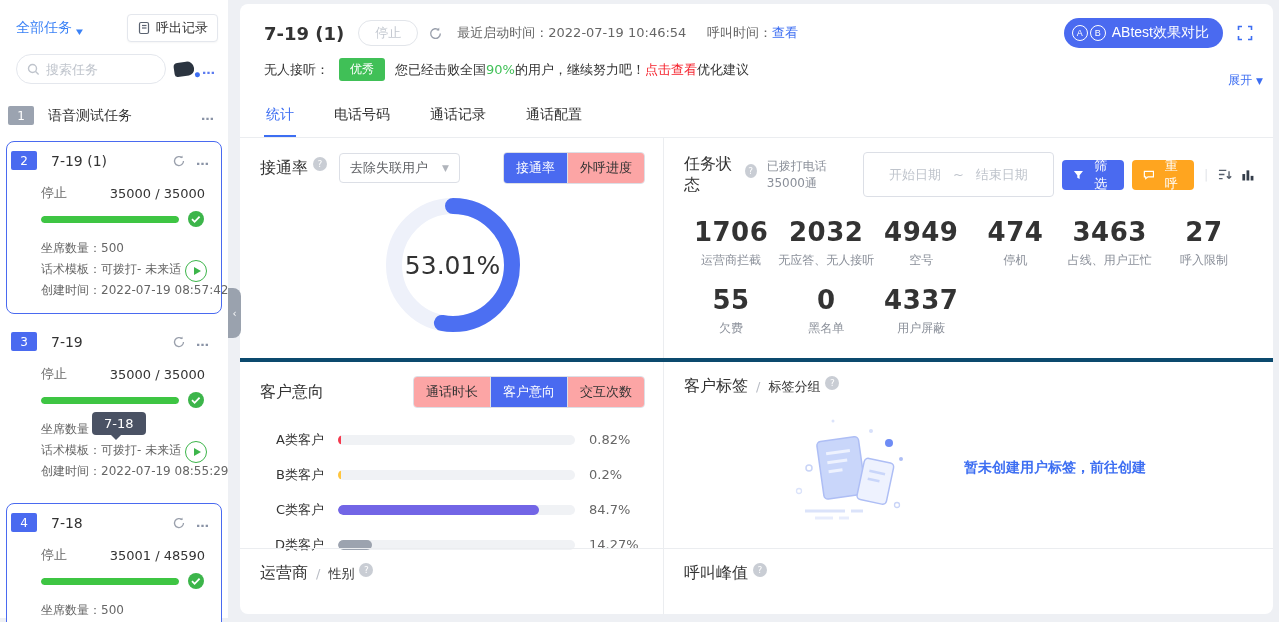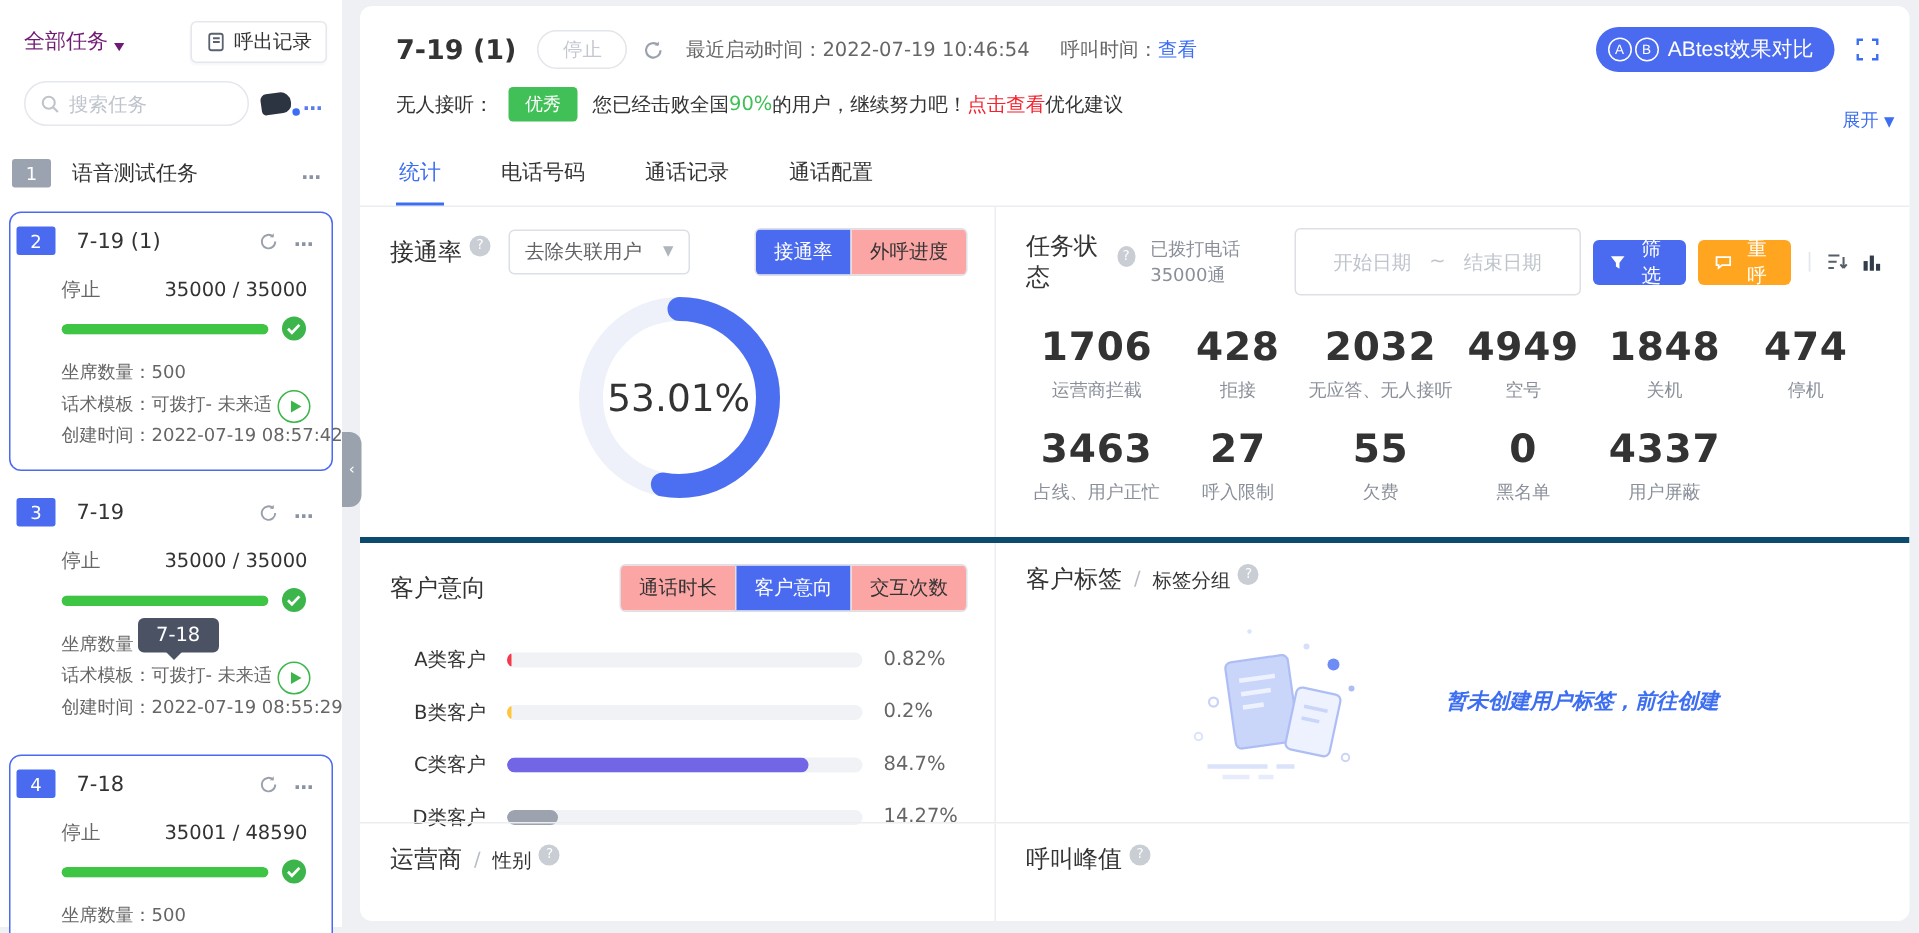--- a/index.html
+++ b/index.html
@@ -3,21 +3,21 @@
 <meta charset="utf-8">
 <style>
   * { margin:0; padding:0; box-sizing:border-box; }
   html,body { width:1279px; height:622px; overflow:hidden; background:#eef0f4;
     font-family:"DejaVu Sans","Liberation Sans",sans-serif; font-size:13px; color:#333; }
   .app { position:relative; width:1279px; height:622px; display:flex; }
 
   
   .sidebar { position:relative; width:228px; height:618px; background:#fff; flex:0 0 228px; padding:14px 0 0 0; }
   .sb-top { display:flex; align-items:center; justify-content:space-between; padding:0 10px 0 16px; }
-  .sb-filter { color:#701a75; font-size:14px; cursor:pointer; display:flex; align-items:flex-end; gap:4px; }
+  .sb-filter { color:#3b82f6; font-size:14px; cursor:pointer; display:flex; align-items:flex-end; gap:4px; }
   .caret { font-size:9px; transform:scale(1,.8); }
   .btn-callout { display:flex; align-items:center; gap:5px; border:1px solid #e4e7ed; background:#fff; border-radius:4px; height:28px; padding:0 9px; font-size:13px; color:#333; box-shadow:0 1px 2px rgba(0,0,0,.04); cursor:pointer; }
   .sb-search-row { display:flex; align-items:center; gap:8px; padding:12px 10px 10px 16px; }
   .search-box { flex:0 0 150px; display:flex; align-items:center; gap:6px; border:1px solid #e4e7ed; border-radius:16px; height:30px; padding:0 10px; color:#bfc4cc; }
   .search-box input { border:0; outline:0; width:100px; font-size:13px; color:#333; background:transparent; }
   .search-box input::placeholder { color:#bfc4cc; }
   .icon-ink { width:20px; height:14px; background:#2b3440; border-radius:4px 7px 6px 3px; position:relative; transform:rotate(-8deg); }
   .icon-ink::after { content:""; position:absolute; right:-5px; bottom:-3px; width:5px; height:5px; border-radius:50%; background:#3d6ef2; }
   .dots { color:#8a93a6; letter-spacing:2px; font-weight:bold; cursor:pointer; }
   .dots.blue { color:#5b7bf0; }
@@ -110,21 +110,21 @@
   .stat-val.green { color:#3ac569; }
   .stat-lbl { font-size:12px; color:#8a8f99; margin-top:5px; white-space:nowrap; }
 
   .bars { margin-top:14px; }
   .bar-row { display:flex; align-items:center; height:35px; }
   .bar-label { width:64px; text-align:right; font-size:13px; color:#333; margin-right:14px; white-space:nowrap; }
   .bar-track { flex:1; height:10px; background:#f0f2f5; border-radius:5px; overflow:hidden; }
   .bar-fill { height:100%; border-radius:5px; min-width:3px; }
   .bar-val { width:56px; text-align:left; margin-left:14px; color:#666; font-size:13px; }
 
-  .empty-state { display:flex; align-items:center; justify-content:center; gap:41px; margin-top:16px;font-style:italic; }
+  .empty-state { display:flex; align-items:center; justify-content:center; gap:41px; margin-top:16px; }
   .empty-text { color:#3d6ef2; font-weight:bold; font-size:14px; }
 
   .num { font-family:"DejaVu Sans","Liberation Sans",sans-serif; }
 </style>
 </head>
 <body>
 
 <div class="app">
 
   <div class="sidebar">
@@ -384,34 +384,26 @@
                   <rect x="10.5" y="9" width="3" height="5" fill="#333c49"></rect>
                 </svg>
             </span>
           </div>
           <div class="stats-grid">
             <div>
                 <div class="stat-val num">1706</div>
                 <div class="stat-lbl">运营商拦截</div>
               </div>
             <div>
-                <div class="stat-val num">428</div>
-                <div class="stat-lbl">拒接</div>
-              </div>
-            <div>
                 <div class="stat-val num">2032</div>
                 <div class="stat-lbl">无应答、无人接听</div>
               </div>
             <div>
                 <div class="stat-val num">4949</div>
                 <div class="stat-lbl">空号</div>
-              </div>
-            <div>
-                <div class="stat-val num">1848</div>
-                <div class="stat-lbl">关机</div>
               </div>
             <div>
                 <div class="stat-val num">474</div>
                 <div class="stat-lbl">停机</div>
               </div>
             <div>
                 <div class="stat-val num">3463</div>
                 <div class="stat-lbl">占线、用户正忙</div>
               </div>
             <div>

